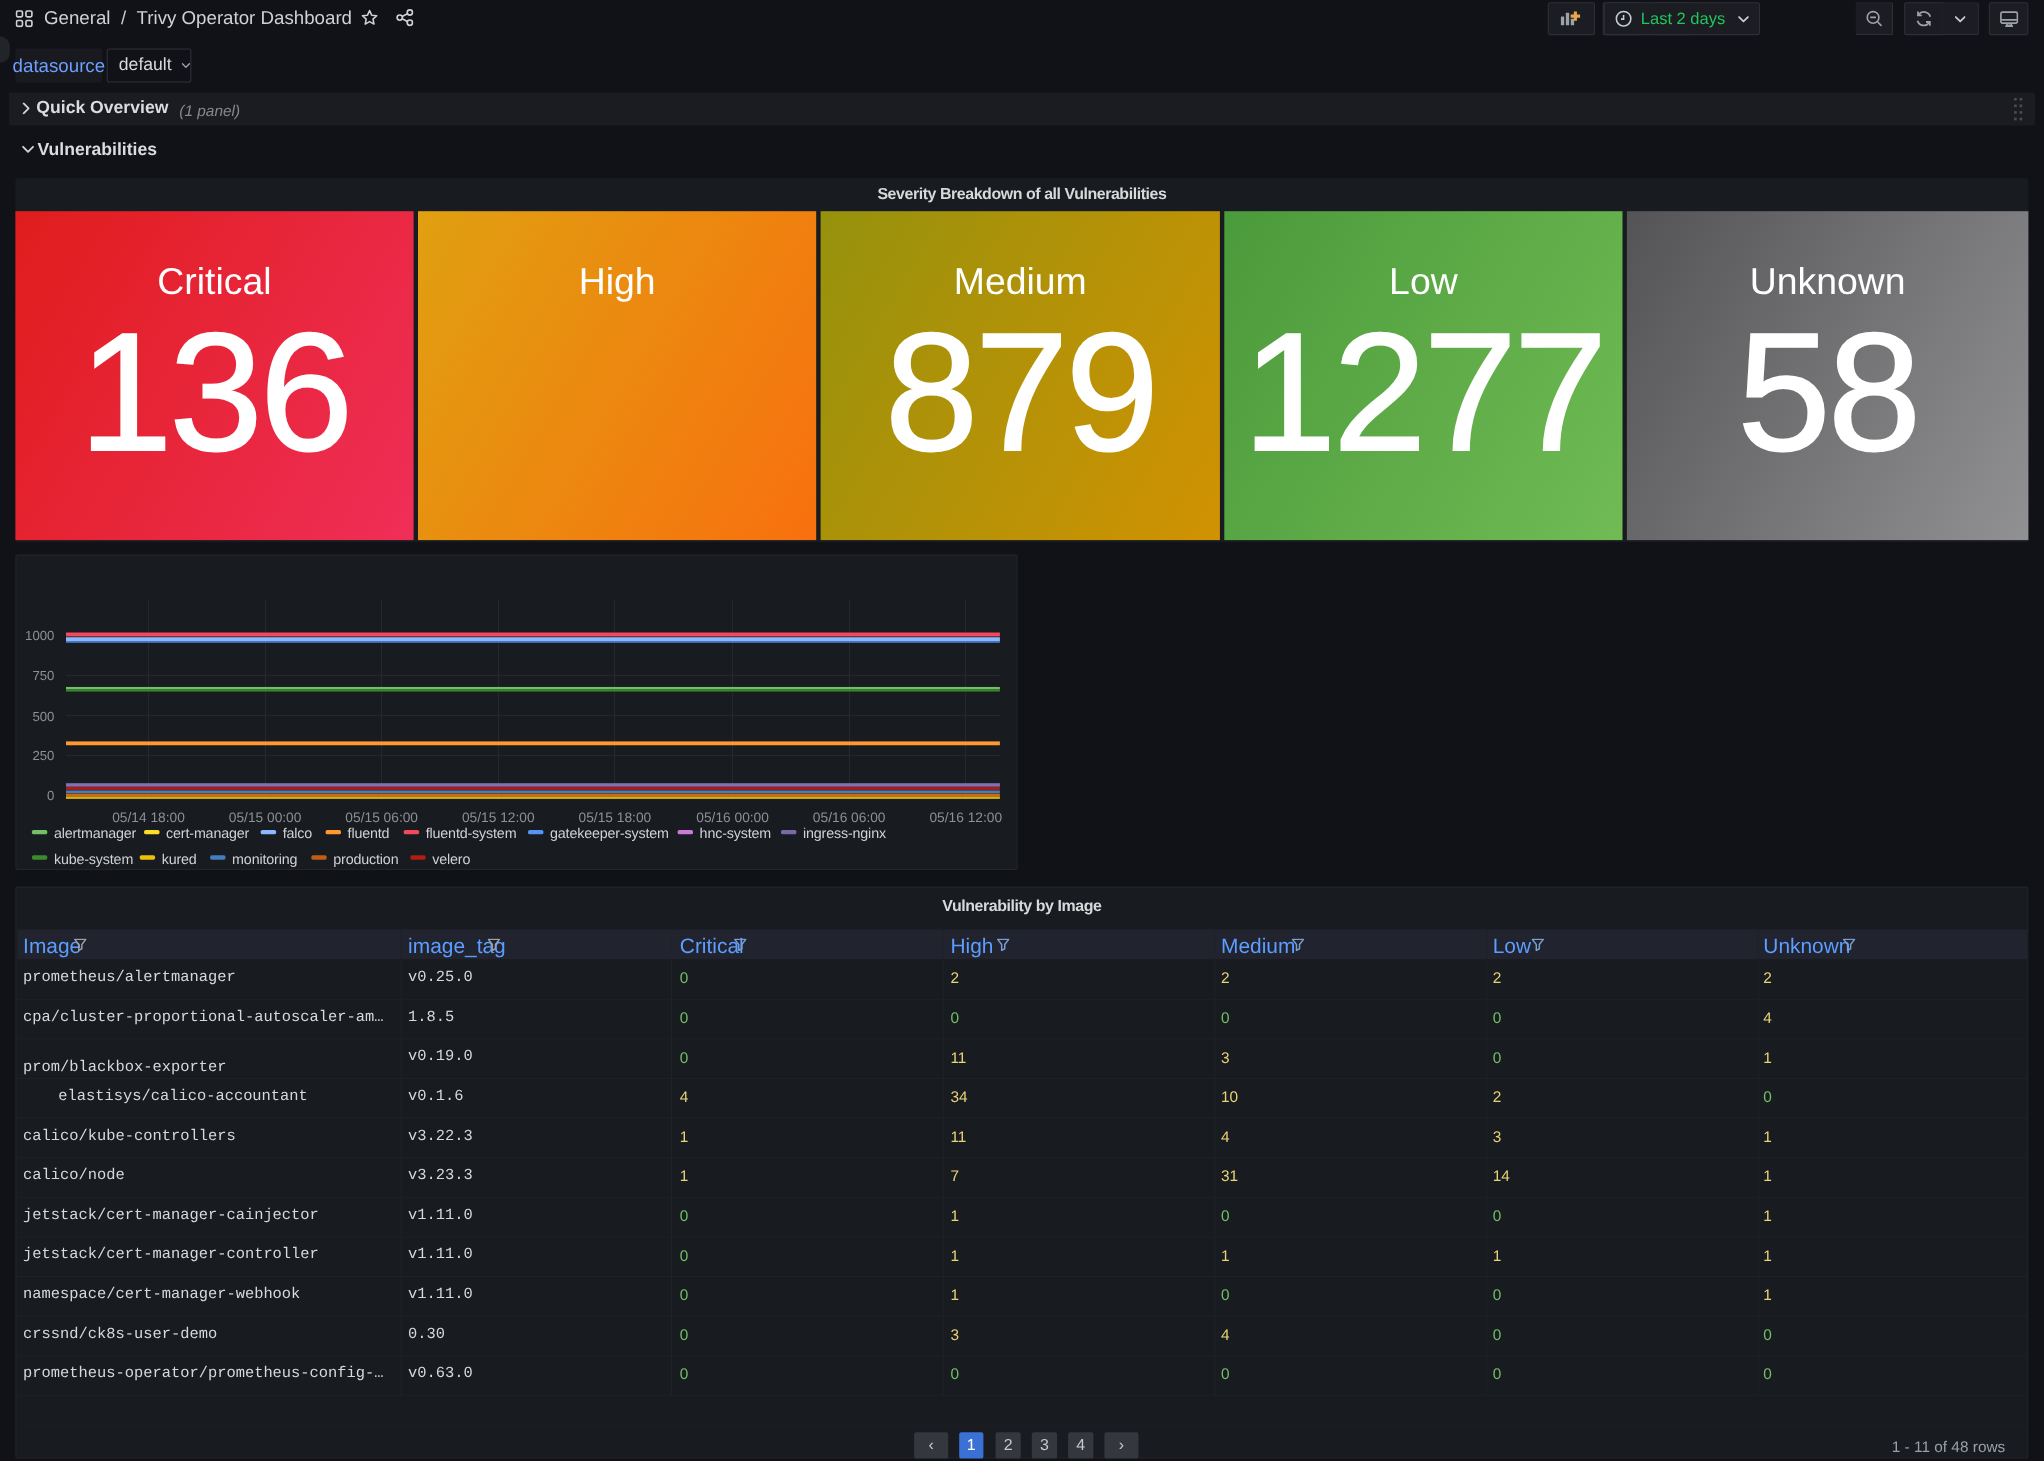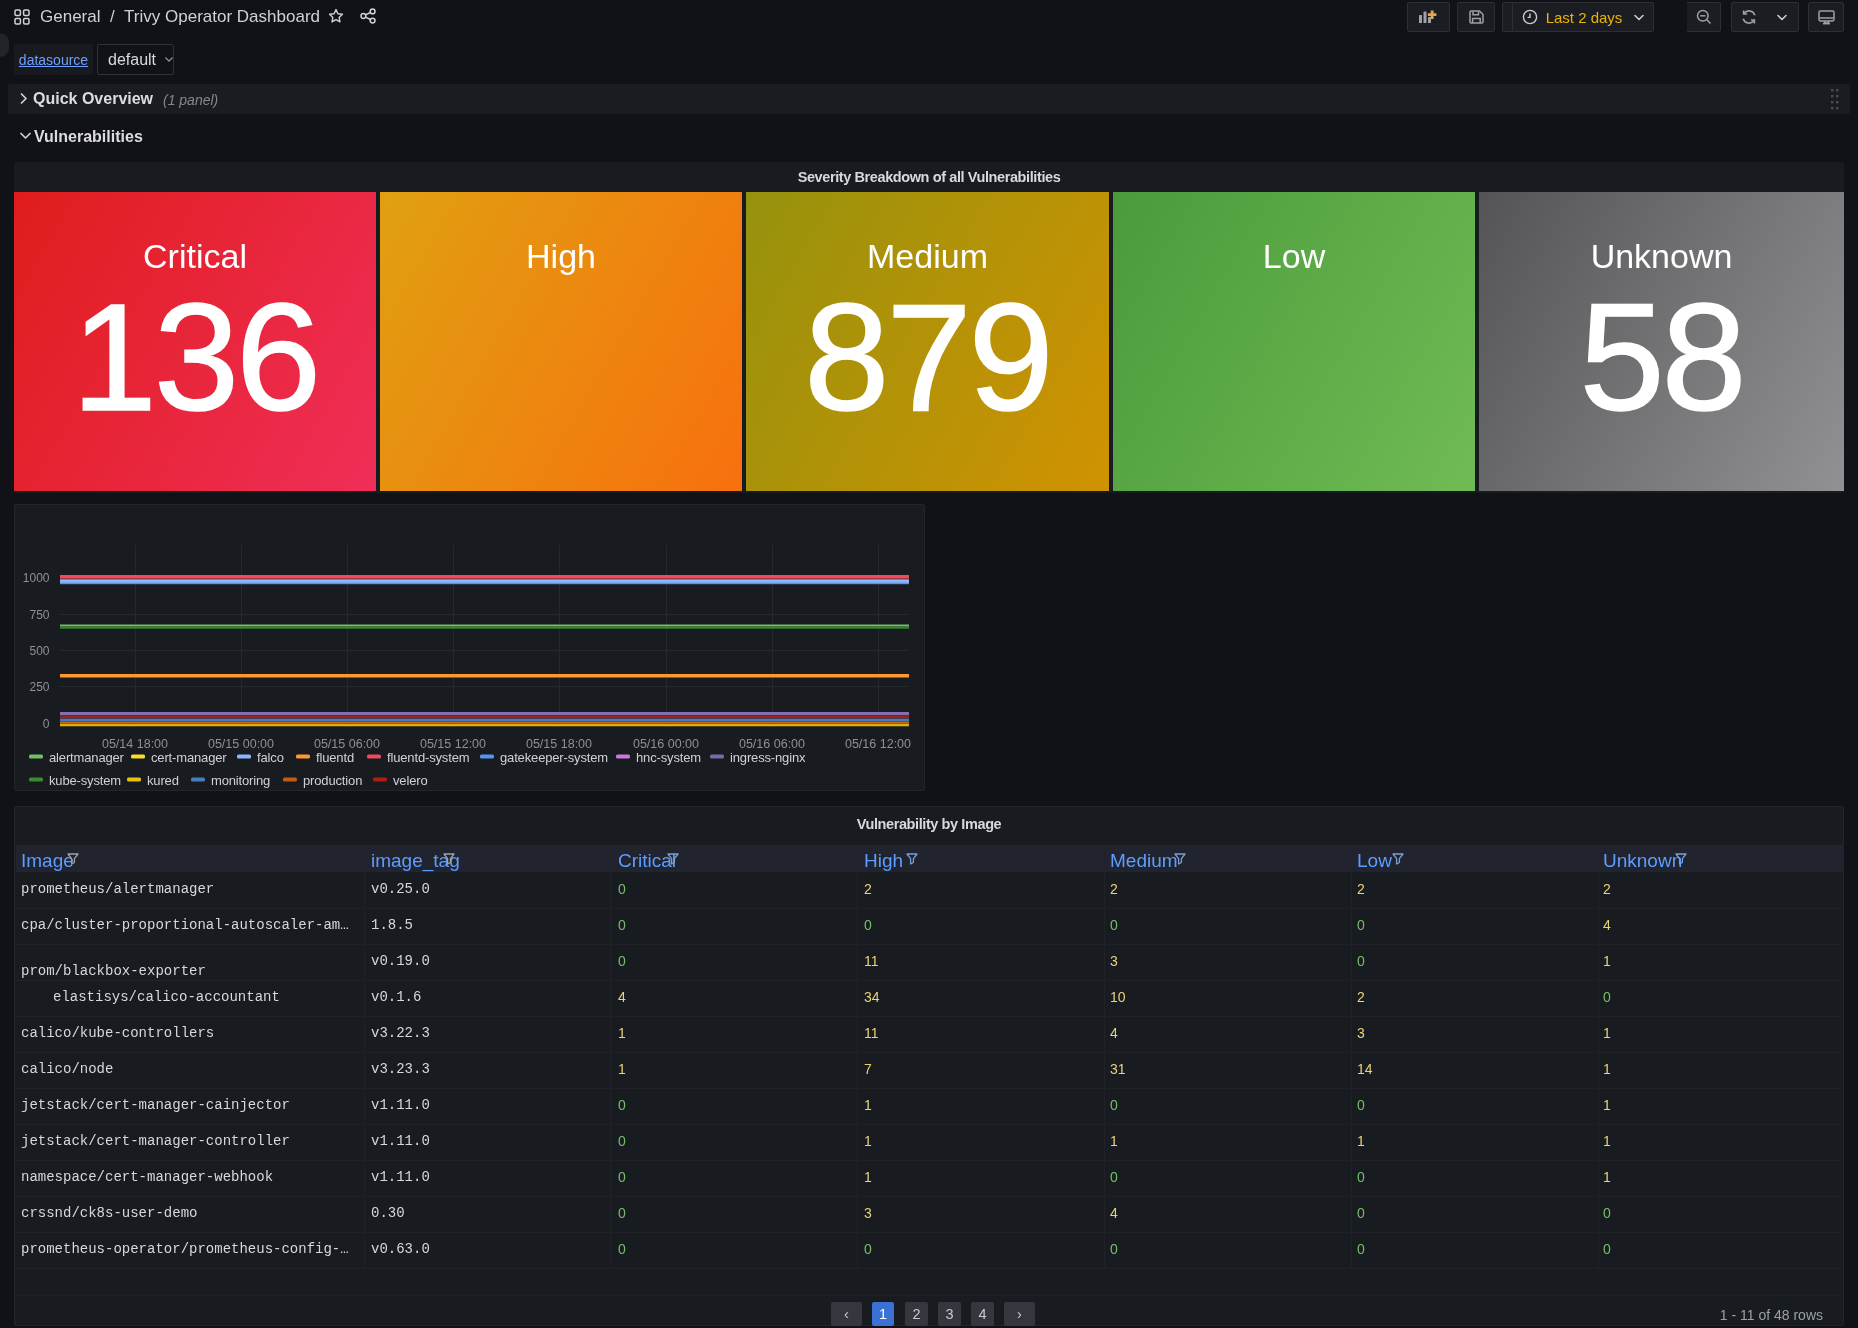--- a/index.html
+++ b/index.html
@@ -72,21 +72,21 @@
         <rect x="-1.7" y="-8.8" width="3.4" height="3.4" rx="0.7" transform="rotate(45)" fill="#9DA1A8"></rect>
         <rect x="-1.7" y="-8.8" width="3.4" height="3.4" rx="0.7" transform="rotate(90)" fill="#9DA1A8"></rect>
         <rect x="-1.7" y="-8.8" width="3.4" height="3.4" rx="0.7" transform="rotate(135)" fill="#9DA1A8"></rect>
         <rect x="-1.7" y="-8.8" width="3.4" height="3.4" rx="0.7" transform="rotate(180)" fill="#9DA1A8"></rect>
         <rect x="-1.7" y="-8.8" width="3.4" height="3.4" rx="0.7" transform="rotate(225)" fill="#9DA1A8"></rect>
         <rect x="-1.7" y="-8.8" width="3.4" height="3.4" rx="0.7" transform="rotate(270)" fill="#9DA1A8"></rect>
         <rect x="-1.7" y="-8.8" width="3.4" height="3.4" rx="0.7" transform="rotate(315)" fill="#9DA1A8"></rect>
       </g>
     </svg>
   </div>
-<div class="tbtn" style="left:1512px;width:142px;color:#eab308;font-size:15px;text-align:center;">
+<div class="tbtn" style="left:1458px;width:142px;color:#22c55e;font-size:15px;text-align:center;">
 <svg width="16" height="16" viewBox="0 0 16 16" style="margin-right:8px">
       <circle cx="8" cy="8" r="6.6" fill="none" stroke="#c7ccd3" stroke-width="1.4"></circle>
       <path d="M8 4.6 V8.4 H5.6" fill="none" stroke="#c7ccd3" stroke-width="1.4"></path>
     </svg>
 <span>Last 2 days</span>
 <svg width="10" height="7" viewBox="0 0 10 7" style="margin-left:12px">
       <path d="M1 1.5 L5 5.5 L9 1.5" fill="none" stroke="#c7ccd3" stroke-width="1.6" stroke-linecap="round" stroke-linejoin="round"></path>
     </svg>
 </div>
 <div class="tbtn" style="left:1687px;width:34px;border-left:none;border-top-left-radius:0;border-bottom-left-radius:0;">
@@ -109,21 +109,21 @@
     </svg>
   </div>
 <div class="tbtn" style="left:1808px;width:36px;">
     <svg width="17" height="16" viewBox="0 0 17 16">
       <rect x="1" y="2" width="15" height="10" rx="1.4" fill="none" stroke="#9DA1A8" stroke-width="1.5"></rect>
       <path d="M1.5 9 h14" stroke="#9DA1A8" stroke-width="1.5"></path>
       <path d="M6.5 12 v2 h4 v-2" fill="none" stroke="#9DA1A8" stroke-width="1.5"></path>
       <path d="M5 14.7 h7" stroke="#9DA1A8" stroke-width="1.5"></path>
     </svg>
   </div>
-<div class="abs" style="left:14px;top:44px;width:79px;height:31px;background:#181a20;border-radius:2px;display:flex;align-items:center;justify-content:center;color:#6e9fff;font-size:14px;font-weight:500;text-decoration:underline;">datasource</div>
+<div class="abs" style="left:14px;top:44px;width:79px;height:31px;background:#181a20;border-radius:2px;display:flex;align-items:center;justify-content:center;color:#6e9fff;font-size:17px;font-weight:500;">datasource</div>
 <div class="abs" style="left:97px;top:44px;width:77px;height:31px;background:#111217;border:1px solid #2e3138;border-radius:2px;display:flex;align-items:center;color:#d8d9da;font-size:16px;padding-left:10px;">default
 <svg width="10" height="7" viewBox="0 0 10 7" style="margin-left:9px">
       <path d="M1 1.5 L5 5.5 L9 1.5" fill="none" stroke="#9DA1A8" stroke-width="1.6" stroke-linecap="round" stroke-linejoin="round"></path>
     </svg></div>
 <div class="abs" style="left:8px;top:84px;width:1842px;height:30px;background:#1a1c21;border-radius:2px;"></div>
 <svg class="abs" style="left:20px;top:93px" width="8" height="11" viewBox="0 0 8 11">
     <path d="M1.5 1 L6 5.5 L1.5 10" fill="none" stroke="#d0d1d3" stroke-width="1.7" stroke-linecap="round" stroke-linejoin="round"></path>
   </svg>
 <div class="abs" style="left:33px;top:90px;font-size:16px;font-weight:bold;color:#dcdce0;">Quick Overview</div>
 <div class="abs" style="left:163px;top:92px;font-size:14px;font-style:italic;color:#85888e;">(1 panel)</div>
@@ -149,20 +149,21 @@
     </div>
 <div class="tile" style="left:366px;width:362px;background:linear-gradient(120deg,#e0a011,#f8700e);">
       <div class="lbl">High</div>
     </div>
 <div class="tile" style="left:732px;width:363px;background:linear-gradient(120deg,#96920d,#d19202);">
       <div class="lbl">Medium</div>
       <div class="num">879</div>
     </div>
 <div class="tile" style="left:1099px;width:362px;background:linear-gradient(120deg,#4b9a3b,#70bb54);">
       <div class="lbl">Low</div>
+      <div class="num">1277</div>
     </div>
 <div class="tile" style="left:1465px;width:365px;background:linear-gradient(120deg,#545456,#919193);">
       <div class="lbl">Unknown</div>
       <div class="num">58</div>
     </div>
 </div>
 <div class="panel" style="left:14px;top:504px;width:911px;height:287px;">
 <svg style="left:0;top:0" width="909" height="285" viewBox="0 0 909 285">
       <line x1="45" y1="72.5" x2="894" y2="72.5" stroke="#26282e" stroke-width="1" shape-rendering="crispEdges"></line>
       <line x1="45" y1="109" x2="894" y2="109" stroke="#26282e" stroke-width="1" shape-rendering="crispEdges"></line>

